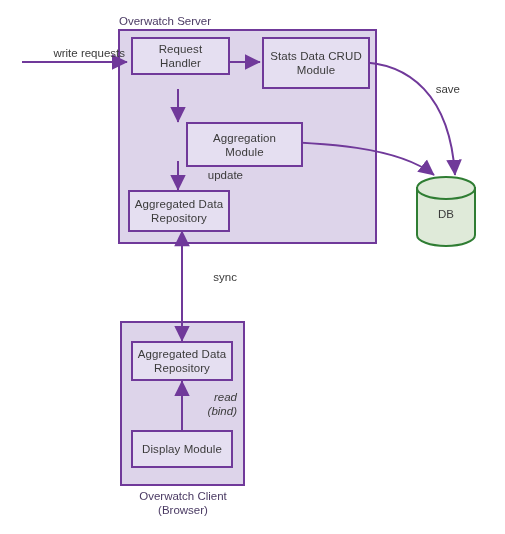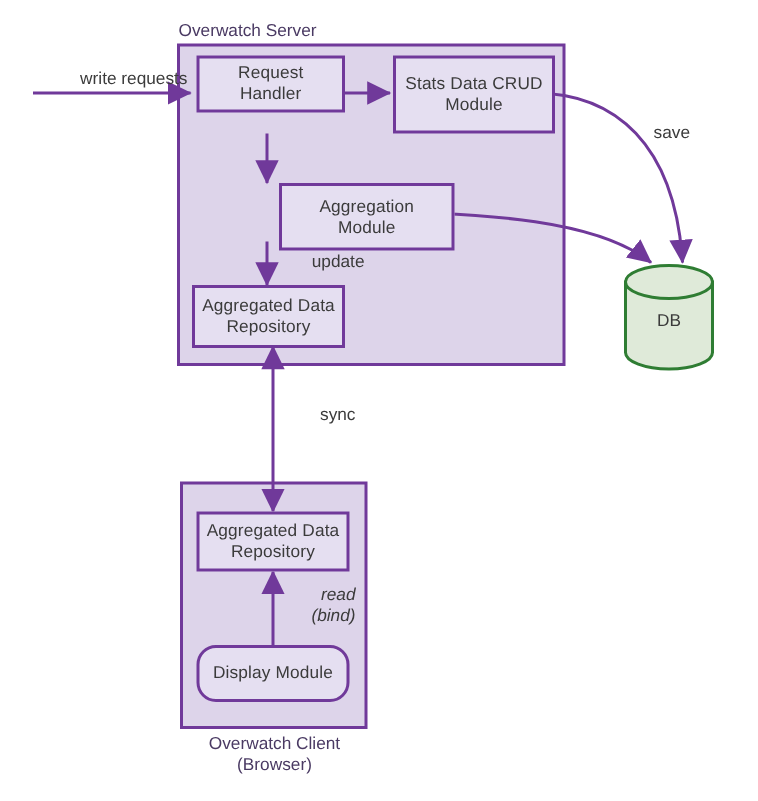--- a/index.html
+++ b/index.html
@@ -114,21 +114,21 @@
 
   <div class="node-box" style="left:142px; top:122px; width:117px; height:45px;margin-left:44px;">Aggregation
 Module</div>
 
   <div class="node-box" style="left:128px; top:190px; width:102px; height:42px;">Aggregated Data
 Repository</div>
 
   <div class="node-box" style="left:131px; top:341px; width:102px; height:40px;">Aggregated Data
 Repository</div>
 
-  <div class="node-box" style="left:131px; top:430px; width:102px; height:38px;border-radius:13px;">Display Module</div>
+  <div class="node-box" style="left:131px; top:430px; width:102px; height:38px;">Display Module</div>
 
   <div class="db-label" style="left:417px; top:207px; width:58px;">DB</div>
 
   <div class="edge-label" style="left:25px; top:46px; width:100px;">write requests</div>
 
   <div class="edge-label" style="left:414px; top:82px; width:46px;">save</div>
 
 
   <div class="edge-label" style="left:183px; top:168px; width:60px; text-align:right;">update</div>
 

